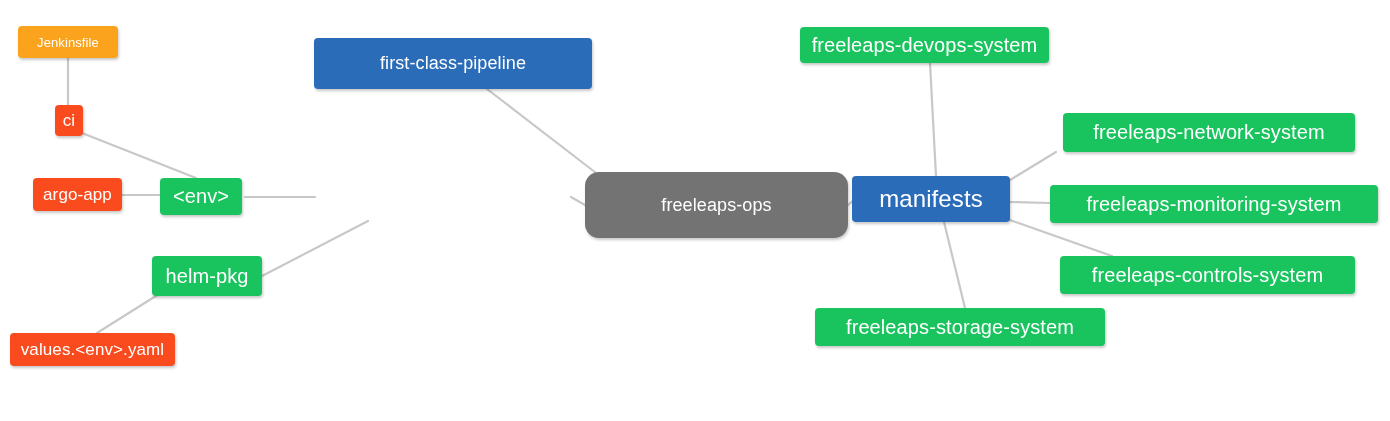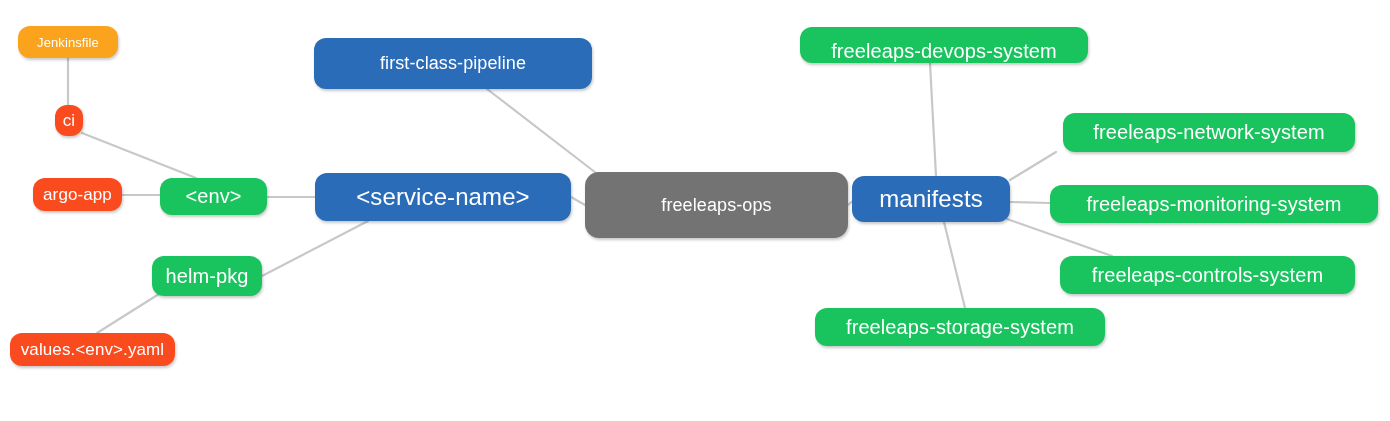--- a/index.html
+++ b/index.html
@@ -24,21 +24,21 @@
     width: 1390px;
     height: 421px;
   }
   .node {
     position: absolute;
     box-sizing: border-box;
     display: flex;
     align-items: center;
     justify-content: center;
     color: #ffffff;
-    border-radius: 12px;
+    border-radius: 4px;
     white-space: nowrap;
     letter-spacing: 0.1px;
     box-shadow: 1px 2px 3px rgba(0,0,0,0.22);
     z-index: 2;
   }
   .node-root {
     background: #737373;
     border-radius: 14px;
     font-size: 31px;
   }
@@ -87,33 +87,30 @@
       <line x1="1007" y1="219" x2="1112" y2="256"></line>
 
       <line x1="944" y1="222" x2="965" y2="308"></line>
     </g>
   </svg>
 
   <div class="node node-root sz-xl" style="left:585px; top:172px; width:263px; height:66px;">
     <span>freeleaps-ops</span>
   </div>
 
-  <div class="node node-blue sz-lg" style="left:315px; top:173px; width:256px; height:48px;">
-    <span>&lt;service-name&gt;</span>
-  </div>
 
   <div class="node node-blue sz-xl" style="left:314px; top:38px; width:278px; height:51px;">
     <span>first-class-pipeline</span>
   </div>
 
   <div class="node node-blue sz-lg" style="left:852px; top:176px; width:158px; height:46px;">
     <span>manifests</span>
   </div>
 
-  <div class="node node-green sz-md" style="left:160px; top:178px; width:107px; height:37px;">
+  <div class="node node-green sz-md" style="left:160px; top:178px; width:82px; height:37px;">
     <span>&lt;env&gt;</span>
   </div>
 
   <div class="node node-green sz-md" style="left:152px; top:256px; width:110px; height:40px;align-items:center;">
     <span>helm-pkg</span>
   </div>
 
   <div class="node node-red sz-sm" style="left:55px; top:105px; width:28px; height:31px;align-items:center;">
     <span>ci</span>
   </div>
@@ -123,21 +120,21 @@
   </div>
 
   <div class="node node-red sz-sm" style="left:33px; top:178px; width:89px; height:33px;">
     <span>argo-app</span>
   </div>
 
   <div class="node node-red sz-sm" style="left:10px; top:333px; width:165px; height:33px;">
     <span>values.&lt;env&gt;.yaml</span>
   </div>
 
-  <div class="node node-green sz-md" style="left:800px; top:27px; width:288px; height:36px;align-items:flex-end;">
+  <div class="node node-green sz-md" style="left:800px; top:27px; width:249px; height:36px;">
     <span>freeleaps-devops-system</span>
   </div>
 
   <div class="node node-green sz-md" style="left:1056px; top:113px; width:292px; height:39px;margin-left:7px;">
     <span>freeleaps-network-system</span>
   </div>
 
   <div class="node node-green sz-md" style="left:1050px; top:185px; width:328px; height:38px;">
     <span>freeleaps-monitoring-system</span>
   </div>

